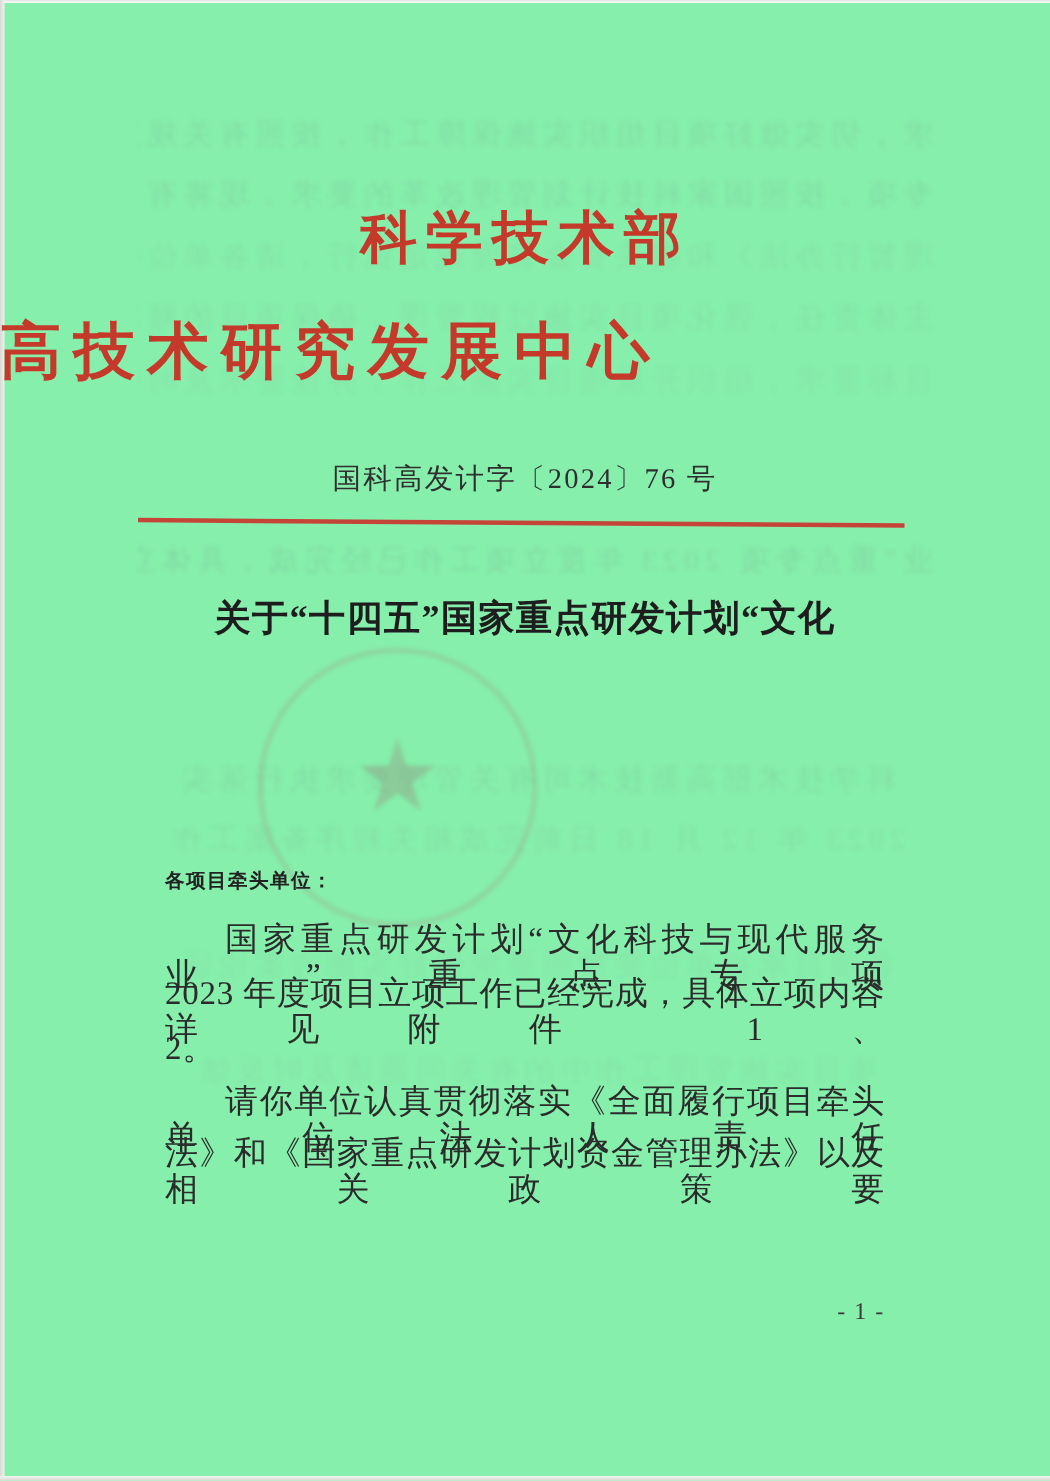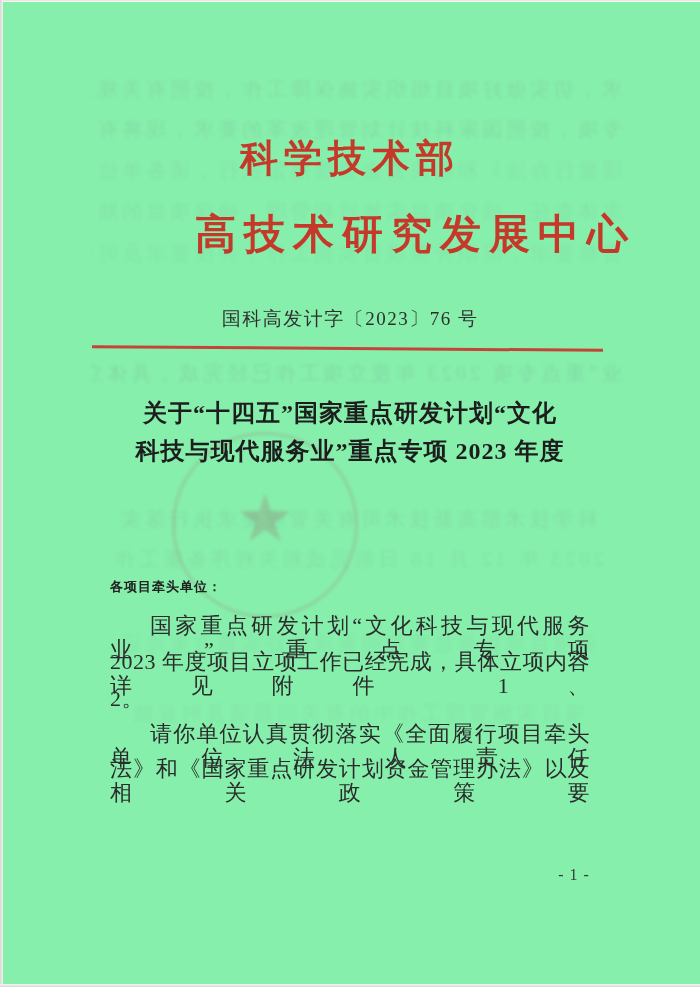--- a/index.html
+++ b/index.html
@@ -53,21 +53,21 @@
     transform:translateY(-6px);
   }
 
   .lh1{
     position:absolute;top:133px;left:0;width:700px;
     text-align:center;font-size:38px;font-weight:600;
     letter-spacing:6px;color:#c5392a;
   }
   .lh2{
     position:absolute;top:207px;left:0;width:636px;
-    text-align:right;font-size:41px;font-weight:600;
+    text-align:left;font-size:41px;font-weight:600;
     letter-spacing:8px;color:#c5392a;
   }
   .docnum{
     position:absolute;top:306px;left:0;width:700px;
     text-align:center;font-size:19px;letter-spacing:1.5px;color:#2f2f2f;
   }
   .redline{
     position:absolute;top:347px;left:92px;width:511px;height:2.5px;
     background:#c44538;transform:rotate(0.4deg);
   }
@@ -115,27 +115,26 @@
   <div class="ghost g9">各项目承担单位要按照要求做好实施方案论证</div>
   <div class="ghost g10">项目实施管理工作中的有关问题请及时反馈</div>
 
   <div class="seal">
     <span class="star">★</span>
   </div>
 
   <div class="lh1">科学技术部</div>
   <div class="lh2">高技术研究发展中心</div>
 
-  <div class="docnum">国科高发计字〔2023〕76 号</div>
+  <div class="docnum">国科高发计字〔2024〕76 号</div>
 
   <div class="redline"></div>
 
   <div class="title">
     <div>关于“十四五”国家重点研发计划“文化</div>
-    <div>科技与现代服务业”重点专项 2023 年度</div>
   </div>
 
   <div class="salutation">各项目牵头单位：</div>
 
   <div class="bl b1 justify indent">国家重点研发计划“文化科技与现代服务业”重点专项</div>
   <div class="bl b2 justify">2023 年度项目立项工作已经完成，具体立项内容详见附件 1、</div>
   <div class="bl b3">2。</div>
   <div class="bl b4 justify indent">请你单位认真贯彻落实《全面履行项目牵头单位法人责任</div>
   <div class="bl b5 justify">法》和《国家重点研发计划资金管理办法》以及相关政策要</div>
 

